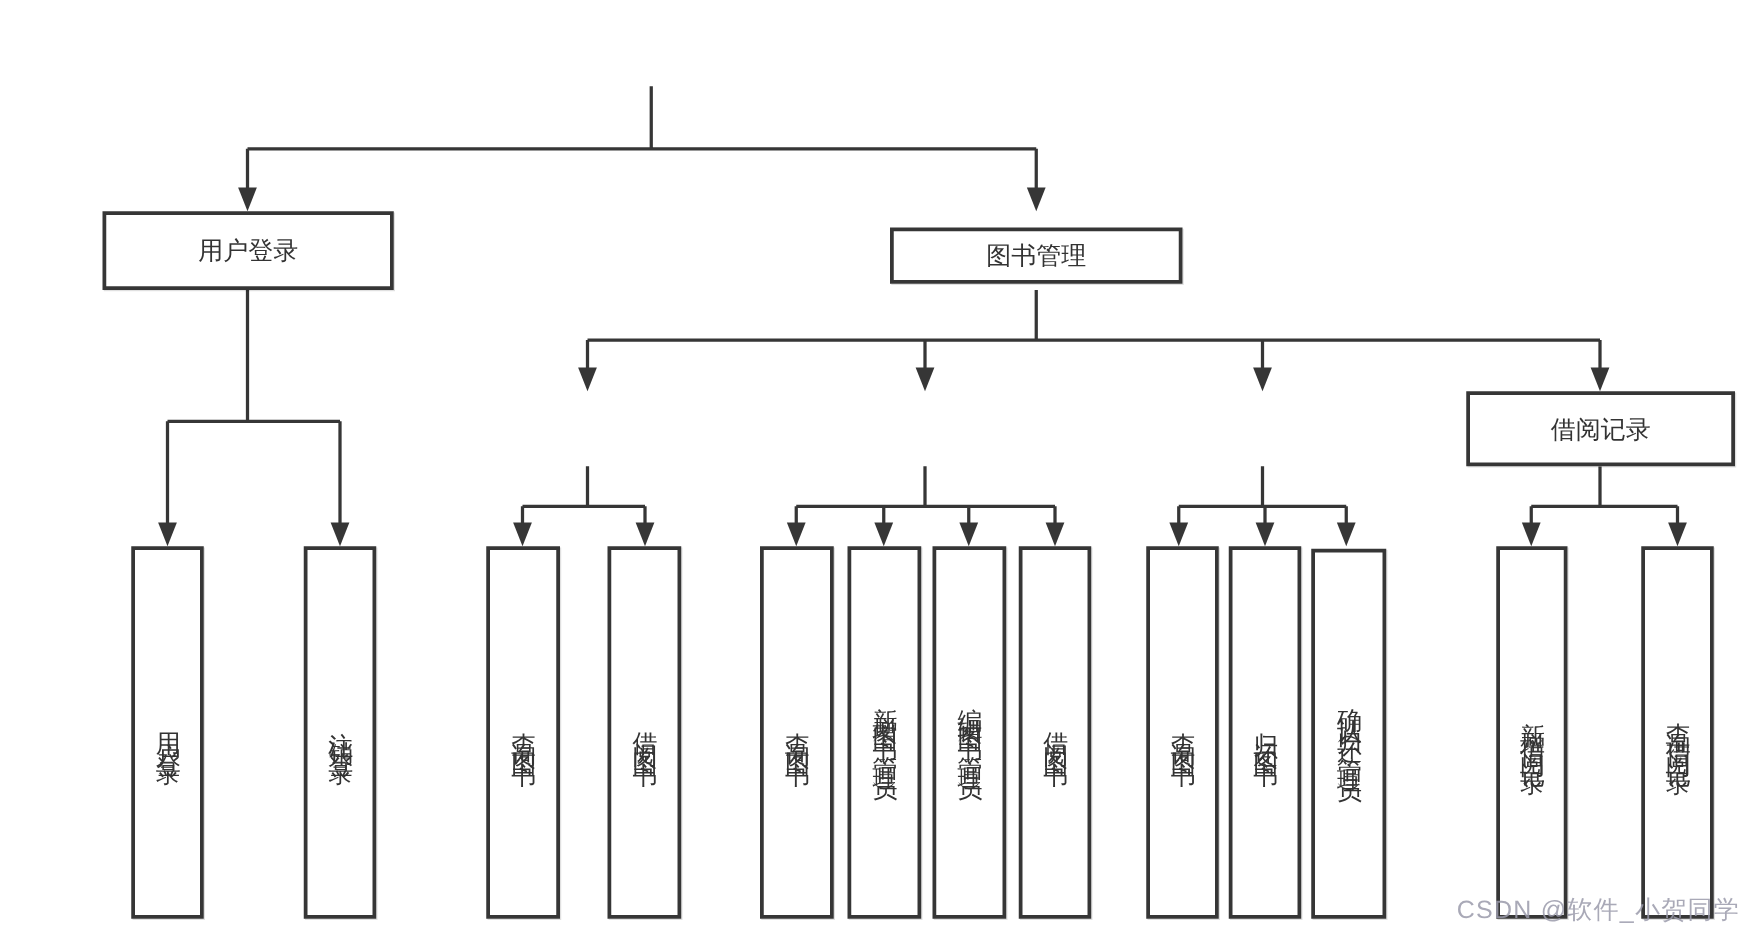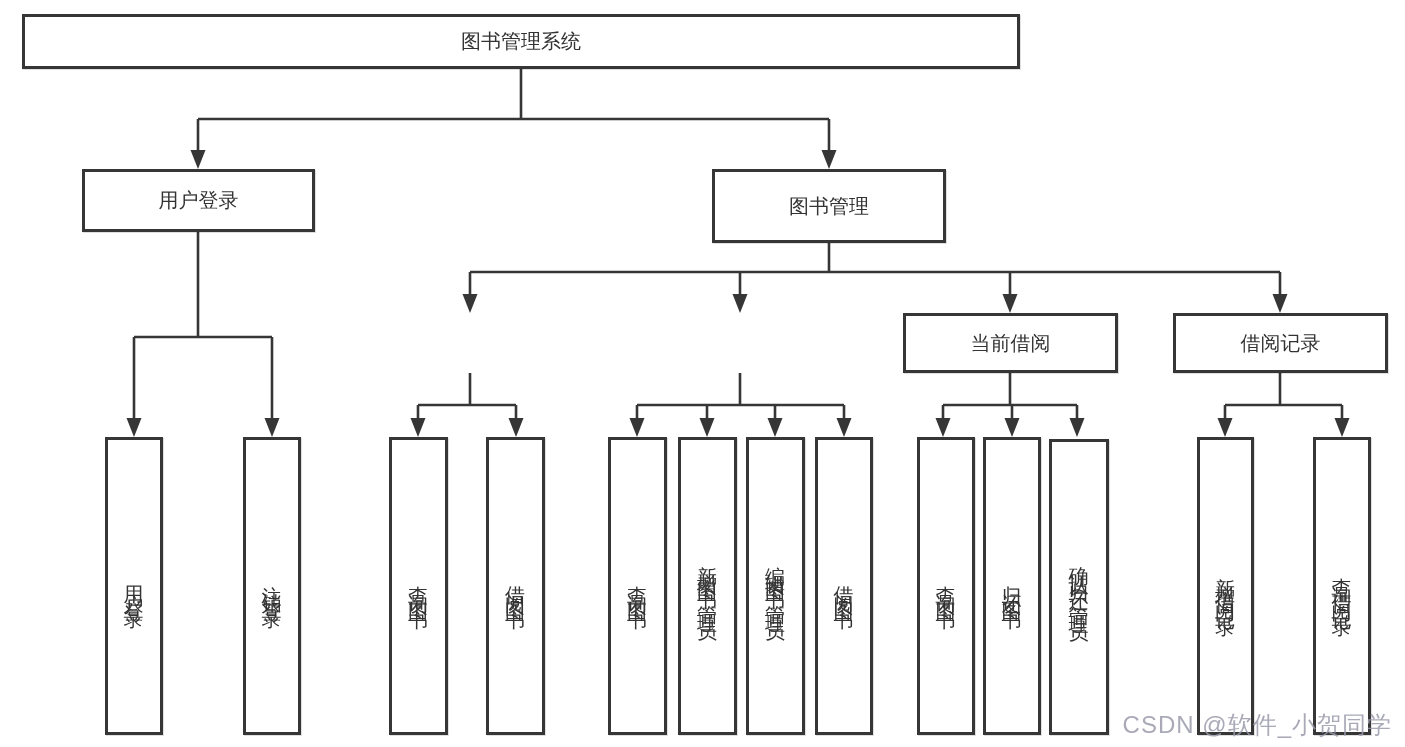--- a/index.html
+++ b/index.html
@@ -25,21 +25,21 @@
   .vtext{
     writing-mode:vertical-rl;
     text-orientation:mixed;
     letter-spacing:8px;
     line-height:1;
     white-space:nowrap;
   }
   .watermark{
     position:absolute;
     right:13px;bottom:6px;
-    font-size:24px;
+    font-size:20px;
     color:rgba(154,154,170,0.85);
     letter-spacing:1px;
     z-index:5;
     pointer-events:none;
   }
 </style>
 </head>
 <body>
 
 <div class="canvas">
@@ -77,26 +77,24 @@
       <polygon points="767.5,418 782.5,418 775,437"></polygon>
       <polygon points="836.5,418 851.5,418 844,437"></polygon>
       <polygon points="935.5,418 950.5,418 943,437"></polygon>
       <polygon points="1004.5,418 1019.5,418 1012,437"></polygon>
       <polygon points="1069.5,418 1084.5,418 1077,437"></polygon>
       <polygon points="1217.5,418 1232.5,418 1225,437"></polygon>
       <polygon points="1334.5,418 1349.5,418 1342,437"></polygon>
     </g>
   </svg>
 
-  <div class="node" style="left:22px;top:14px;width:998px;height:55px">图书管理系统</div>
 
   <div class="node" style="left:82px;top:169px;width:233px;height:63px">用户登录</div>
-  <div class="node" style="left:712px;top:169px;width:234px;height:74px">图书管理</div>
+  <div class="node" style="left:712px;top:182px;width:234px;height:45px">图书管理</div>
 
-  <div class="node" style="left:903px;top:313px;width:215px;height:60px">当前借阅</div>
   <div class="node" style="left:1173px;top:313px;width:215px;height:60px">借阅记录</div>
 
   <div class="node" style="left:105px;top:437px;width:58px;height:298px">
     <span class="vtext">用户登录</span>
   </div>
   <div class="node" style="left:243px;top:437px;width:58px;height:298px">
     <span class="vtext">注销登录</span>
   </div>
 
   <div class="node" style="left:389px;top:437px;width:59px;height:298px">

